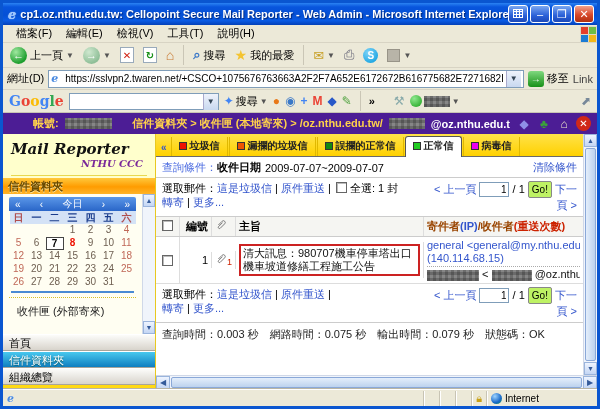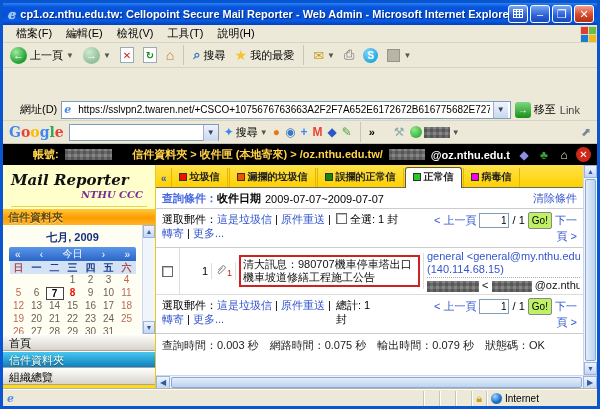--- a/index.html
+++ b/index.html
@@ -35,39 +35,39 @@
   .caret { font-size:8px; color:#555; }
   .star { color:#f4c430; font-size:14px; }
   .mag { color:#3a78c8; font-size:13px; font-weight:bold; }
   .house { color:#c87830; font-size:14px; }
   .env { color:#c8a028; font-size:13px; }
   .printer { color:#667; font-size:13px; }
   .skype { width:15px; height:15px; border-radius:50%; background:radial-gradient(circle at 35% 30%,#7fd4f8,#0098dc); color:#fff; font-size:10px; font-weight:bold; text-align:center; line-height:15px; }
   .graybox { width:13px; height:13px; background:#b8b4a8; border:1px solid #989488; }
 
   
-  .addrbar { height:22px; display:flex; align-items:center; font-size:11px; gap:4px; padding:0 17px; border-bottom:1px solid #d8d4c4; flex:0 0 auto;margin-top:31px; }
+  .addrbar { height:22px; display:flex; align-items:center; font-size:11px; gap:4px; padding:0 4px; border-bottom:1px solid #d8d4c4; flex:0 0 auto; }
   .addr-input { flex:1; height:18px; background:#fff; border:1px solid #7f9db9; display:flex; align-items:center; padding:0 2px; gap:3px; overflow:hidden; }
   .addr-url { font-size:10px; white-space:nowrap; overflow:hidden; flex:1; color:#000; }
   .drop { width:15px; height:16px; background:linear-gradient(180deg,#eef2fb,#c8d8f0); border-left:1px solid #aac; font-size:8px; text-align:center; line-height:16px; color:#345; flex:0 0 auto; }
   .go-btn { display:flex; align-items:center; gap:3px; }
   .go-arrow { width:16px; height:16px; background:linear-gradient(180deg,#7fd87f,#189018); border-radius:3px; color:#fff; text-align:center; line-height:15px; font-size:10px; font-weight:bold; }
 
   
   .googlebar { height:23px; display:flex; align-items:center; gap:5px; font-size:11px; padding:0 6px; border-bottom:1px solid #c8c4b4; flex:0 0 auto; }
   .glogo { font:bold 14px "DejaVu Serif",serif; }
   .glogo b:nth-child(1){color:#4285f4}.glogo b:nth-child(2){color:#ea4335}.glogo b:nth-child(3){color:#fbbc05}.glogo b:nth-child(4){color:#4285f4}.glogo b:nth-child(5){color:#34a853}.glogo b:nth-child(6){color:#ea4335}
   .gsearch { width:150px; height:17px; background:#fff; border:1px solid #7f9db9; display:flex; }
   .gsearch input { flex:1; border:none; outline:none; font-size:10px; }
   .gico { font-size:12px; }
   .gchip { display:flex; align-items:center; gap:2px; }
   .greenball { width:12px; height:12px; border-radius:50%; background:radial-gradient(circle at 35% 30%,#8fe88f,#18a018); }
 
   
-  .sessionbar { height:21px; background:#000000; color:#ffd24a; font-size:11px; font-weight:bold; display:flex; align-items:center; gap:6px; padding:0 6px 0 30px; flex:0 0 auto; white-space:nowrap; overflow:hidden; }
+  .sessionbar { height:21px; background:#4c1d95; color:#ffd24a; font-size:11px; font-weight:bold; display:flex; align-items:center; gap:6px; padding:0 6px 0 30px; flex:0 0 auto; white-space:nowrap; overflow:hidden; }
   .redact { display:inline-block; height:11px; vertical-align:middle; background:
      repeating-linear-gradient(90deg,#8e8e8e 0 3px,#b0b0b0 3px 6px),
      repeating-linear-gradient(0deg,#9a9a9a 0 3px,#c2c2c2 3px 6px); background-blend-mode:multiply; }
   .sess-icons { margin-left:auto; display:flex; gap:4px; align-items:center; }
   .si { width:16px; height:16px; text-align:center; line-height:16px; font-size:12px; }
   .si.diamond { color:#8f8fe8; }
   .si.tree { color:#3aa03a; }
   .si.home2 { color:#e8e0c8; }
   .si.logout { background:#d02818; border-radius:50%; color:#fff; font-size:10px; font-weight:bold; line-height:15px; width:15px; height:15px; }
 
@@ -107,21 +107,21 @@
   .right-top { flex:1; display:flex; min-height:0; }
   .main { flex:1; min-width:0; background:#fff; display:flex; flex-direction:column; font-size:11px; }
 
   .tabbar { height:23px; background:linear-gradient(180deg,#ffe24a,#ffd100); display:flex; align-items:flex-end; gap:1px; padding:3px 0 0 2px; border-bottom:1px solid #6a6a6a; flex:0 0 auto; }
   .tab-collapse { color:#3355cc; font-size:10px; font-weight:bold; padding:0 3px 3px; }
   .tab { display:flex; align-items:center; gap:3px; font-size:10px; font-weight:bold; color:#222; padding:2px 7px 3px; border-left:1px solid #e0b800; border-right:1px solid #e0b800; white-space:nowrap; }
   .tab.active { background:#fff; border:1px solid #555; border-bottom:none; border-radius:3px 3px 0 0; margin-bottom:-1px; padding-bottom:4px; }
   .sq { width:8px; height:8px; border:1px solid #333; flex:0 0 auto; }
 
   .query-row { display:flex; align-items:center; padding:3px 6px 2px; border-bottom:1px solid #ccc; flex:0 0 auto; }
-  .lbl-blue { color:#4a6ae0; font-weight:bold; }
+  .lbl-blue { color:#4a6ae0; font-weight:normal; }
   .link { color:#3355cc; }
   .bold { font-weight:bold; }
   .query-clear { margin-left:auto; }
 
   .actions-row { display:flex; align-items:flex-start; padding:3px 6px; border-bottom:1px solid #ccc; gap:4px; flex:0 0 auto; }
   .actions-links { width:170px; line-height:14px; }
   .actions-mid { width:78px; display:flex; align-items:flex-start; gap:3px; line-height:14px; }
   .pager { margin-left:auto; text-align:right; line-height:15px; white-space:normal; width:150px; }
   .pgin { width:30px; height:15px; border:1px solid #7f9db9; font-size:10px; text-align:right; padding-right:2px; }
   .gobtn { font-size:10px; height:17px; padding:0 3px; background:#bef264; border:1px solid #888; border-radius:2px; }
@@ -299,21 +299,20 @@
 
       <div class="sidebar">
         <div class="logo-block">
           <div class="logo-title">Mail Reporter</div>
           <div class="logo-sub">NTHU CCC</div>
           <div class="logo-rule"></div>
         </div>
         <div class="side-hd">信件資料夾</div>
         <div class="side-scroll">
           <div class="side-scroll-content">
-            <div class="cal-title">七月, 2009</div>
             <div class="cal-nav">
               <span>«</span>
               <span>‹</span>
               <span>今日</span>
               <span>›</span>
               <span>»</span>
             </div>
             <div class="cal-heads">
                 <span class="cal-hd wk">日</span>
                 <span class="cal-hd">一</span>
@@ -427,20 +426,35 @@
               </span>
               <span class="pager">
                 <span class="link">&lt; 上一頁</span>
                 <input class="pgin" value="1" style="">
                 <span>/ 1</span>
                 <button class="gobtn">Go!</button>
                 <span class="link">下一頁 &gt;</span>
               </span>
             </div>
 
+            <div class="thead">
+              <span class="c1">
+                  <span class="cb"></span>
+                </span>
+              <span class="c2">編號</span>
+              <span class="c3">
+                <svg width="12" height="12" viewBox="0 0 16 16">
+                    <path d="M4.5 8 L9.5 3 a2.4 2.4 0 0 1 3.4 3.4 L6.8 12.5 a1.6 1.6 0 0 1 -2.2-2.2 L10 4.8" fill="none" stroke="#777" stroke-width="1.3"></path>
+                  </svg>
+              </span>
+              <span class="c4">主旨</span>
+              <span class="c5">
+                <span class="maroon">寄件者</span><span class="bluetxt">(IP)</span><span class="maroon">/</span><span class="maroon">收件者</span><span class="redtxt">(重送次數)</span>
+              </span>
+            </div>
 
             <div class="trow">
               <span class="c1">
                   <span class="cb" style="align-self:center"></span>
                 </span>
               <span class="c2" style="align-self:center">1</span>
               <span class="c3" style="align-self:center">
                 <svg width="12" height="12" viewBox="0 0 16 16">
                     <path d="M4.5 8 L9.5 3 a2.4 2.4 0 0 1 3.4 3.4 L6.8 12.5 a1.6 1.6 0 0 1 -2.2-2.2 L10 4.8" fill="none" stroke="#777" stroke-width="1.3"></path>
                   </svg><span class="clipnum">1</span>
@@ -462,24 +476,20 @@
 
             <div class="actions-row">
               <span class="actions-links">
                 <span>選取郵件：</span><span class="link">這是垃圾信</span>
                 <span>|</span>
                 <span class="link">原件重送</span>
                 <span>|</span>
                 <span class="link">轉寄</span>
                 <span>|</span>
                 <span class="link">更多...</span>
-              </span>
-              <span class="actions-mid" style="display:block">
-                <span>總計: 1</span><br>
-                <span>封</span>
               </span>
               <span class="pager">
                 <span class="link">&lt; 上一頁</span>
                 <input class="pgin" value="1" style="">
                 <span>/ 1</span>
                 <button class="gobtn">Go!</button>
                 <span class="link">下一頁 &gt;</span>
               </span>
             </div>
 

